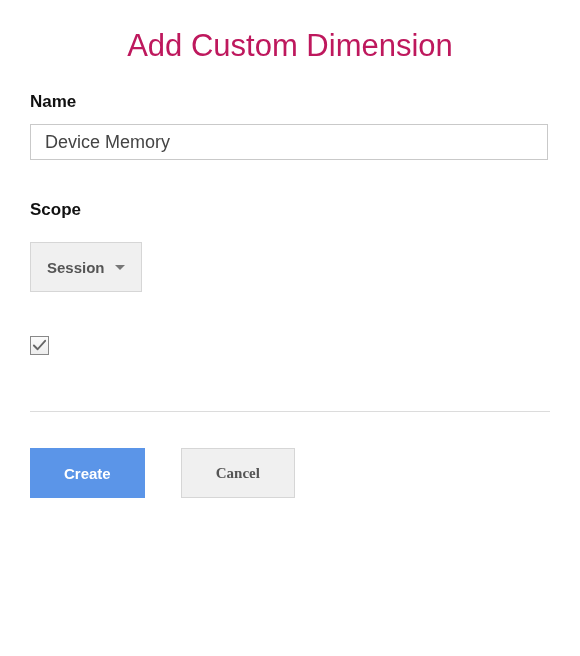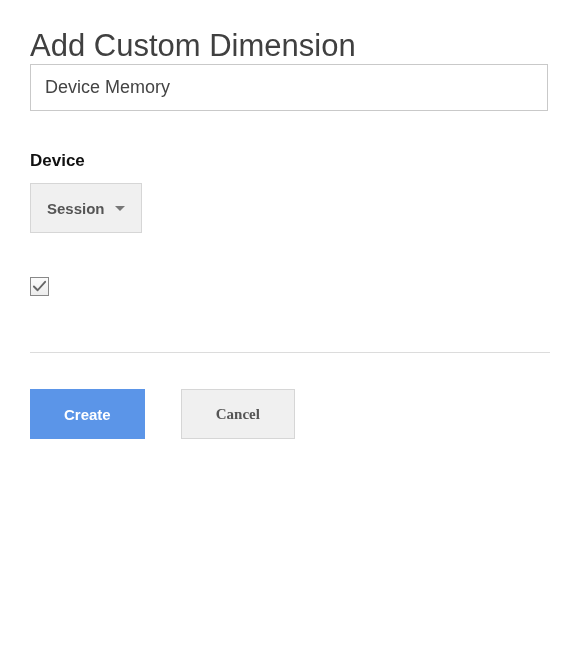--- a/index.html
+++ b/index.html
@@ -9,33 +9,35 @@
     }
     body {
       font-family: Arial, Helvetica, sans-serif;
       background: #ffffff;
       padding: 28px 30px;
       width: 580px;
     }
     .page-title {
       font-size: 31px;
       font-weight: 400;
-      color: #404040;
+      color: #be185d;
+      margin-bottom: 28px;
+      text-align: center;
     }
     .field-label {
       font-size: 17px;
       font-weight: 700;
       color: #111;
       margin-bottom: 12px;
       display: block;
     }
     .text-input {
       width: 100%;
       max-width: 518px;
-      height: 47px;
+      height: 36px;
       padding: 0 14px;
       font-size: 18px;
       color: #444;
       border: 1px solid #c9c9c9;
       background: #fff;
       outline: none;
       font-family: inherit;
     }
     .field-group {
       margin-bottom: 40px;
@@ -48,20 +50,21 @@
     }
     .dropdown {
       display: inline-flex;
       align-items: center;
       height: 50px;
       padding: 0 16px;
       background: #f0f0f0;
       border: 1px solid #d6d6d6;
       cursor: pointer;
       gap: 10px;
+      margin-top: 10px;
     }
     .dropdown-label {
       font-size: 15px;
       font-weight: 700;
       color: #555;
     }
     .dropdown-caret {
       width: 0;
       height: 0;
       border-left: 5px solid transparent;
@@ -110,25 +113,26 @@
       border: 1px solid #d6d6d6;
       font-family: Liberation Serif, serif;
     }
   </style>
 </head>
 <body>
 
 <h1 class="page-title">Add Custom Dimension</h1>
 
 <div class="field-group">
+  <label class="field-label">Name</label>
   <input type="text" class="text-input" value="Device Memory" style="">
 </div>
 
 <div class="field-group scope-group">
-  <label class="field-label">Device</label>
+  <label class="field-label">Scope</label>
   <div class="dropdown">
     <span class="dropdown-label">Session</span>
     <span class="dropdown-caret"></span>
   </div>
 </div>
 
 <div class="field-group active-group">
   <span class="checkbox-wrap">
     <svg viewBox="0 0 16 16">
       <path d="M2 8 L6 12 L14 3" stroke="#666" stroke-width="2" fill="none" stroke-linecap="round" stroke-linejoin="round"></path>

